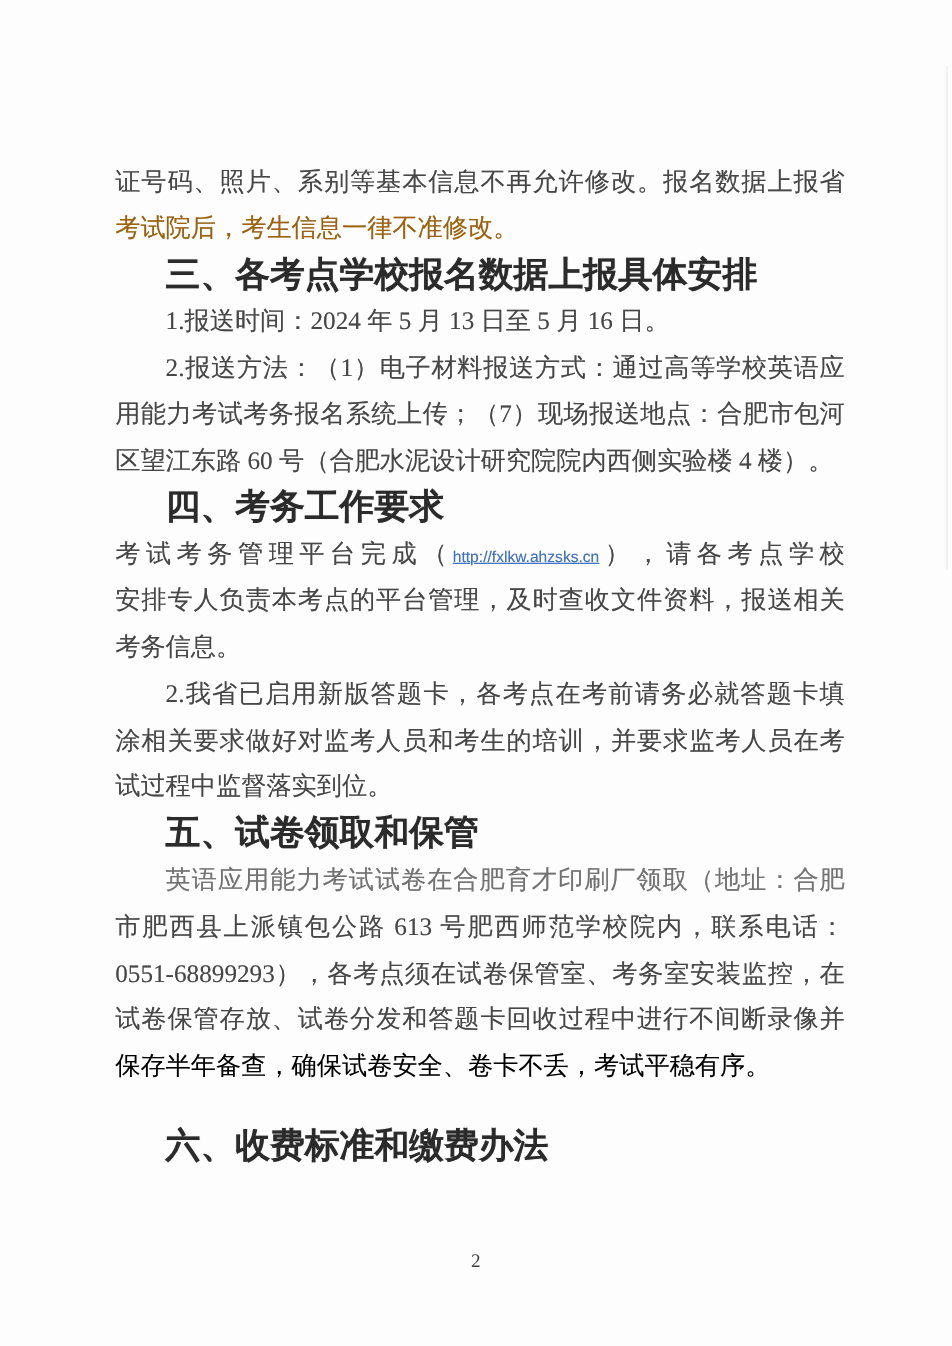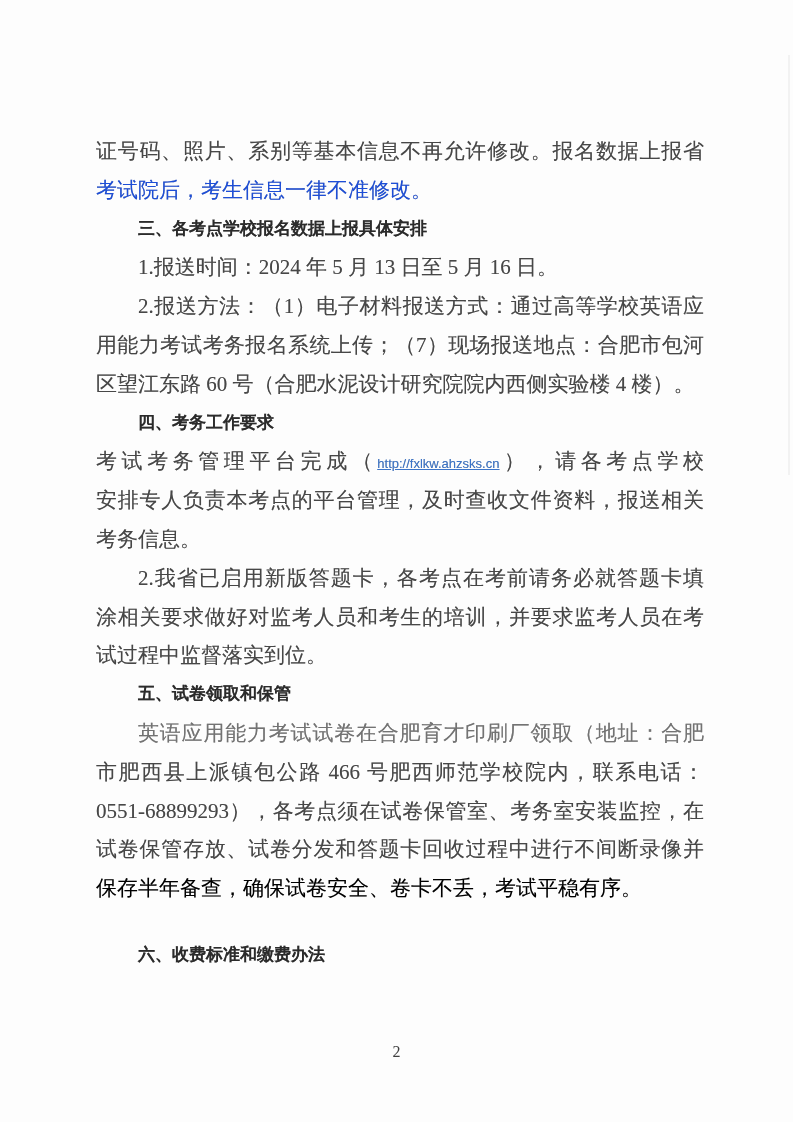--- a/index.html
+++ b/index.html
@@ -24,21 +24,21 @@
     text-align: justify;
     text-align-last: left;
     text-shadow: 0 0 0.5px rgba(80,80,80,0.45);
   }
   .line.fill { text-align-last: justify; }
   .line.indent { padding-left: 42px; }
   .line.heading {
     font-family: "Liberation Sans", "DejaVu Sans", sans-serif;
     font-weight: 700;
     color: #2b2b2b;
-    font-size: 17px;
+    font-size: 29px;
     text-shadow: 0 0 0.6px rgba(40,40,40,0.55);
   }
   .link {
     font-family: "Liberation Sans", "DejaVu Sans", sans-serif;
     font-size: 13px;
     text-decoration: underline;
     cursor: pointer;
   }
   .pagenum {
     position: absolute;
@@ -56,35 +56,35 @@
     background: #f2f2f2;
   }
 </style>
 </head>
 <body style="background: rgb(253, 253, 253);">
 
 <div class="scan-artifact"></div>
 
 <div class="doc">
     <div class="line fill" style="color: rgb(71, 71, 71);">证号码、照片、系别等基本信息不再允许修改。报名数据上报省</div>
-    <div class="line" style="color: #1d4ed8;">考试院后，考生信息一律不准修改。</div>
+    <div class="line" style="color: #a16207;">考试院后，考生信息一律不准修改。</div>
     <div class="line heading indent" style="color: rgb(43, 43, 43);">三、各考点学校报名数据上报具体安排</div>
     <div class="line indent" style="color: rgb(71, 71, 71);">1.报送时间：2024 年 5 月 13 日至 5 月 16 日。</div>
     <div class="line indent fill" style="color: rgb(71, 71, 71);">2.报送方法：（1）电子材料报送方式：通过高等学校英语应</div>
     <div class="line fill" style="color: rgb(71, 71, 71);">用能力考试考务报名系统上传；（7）现场报送地点：合肥市包河</div>
     <div class="line" style="color: rgb(71, 71, 71);">区望江东路 60 号（合肥水泥设计研究院院内西侧实验楼 4 楼）。</div>
     <div class="line heading indent" style="color: rgb(43, 43, 43);">四、考务工作要求</div>
     <div class="line fill" style="color: rgb(71, 71, 71);"><span>考试考务管理平台完成（</span><a class="link" style="color: rgb(59, 116, 201);">http://fxlkw.ahzsks.cn</a><span>），请各考点学校</span></div>
     <div class="line fill" style="color: rgb(71, 71, 71);">安排专人负责本考点的平台管理，及时查收文件资料，报送相关</div>
     <div class="line" style="color: rgb(71, 71, 71);">考务信息。</div>
     <div class="line indent fill" style="color: rgb(71, 71, 71);">2.我省已启用新版答题卡，各考点在考前请务必就答题卡填</div>
     <div class="line fill" style="color: rgb(71, 71, 71);">涂相关要求做好对监考人员和考生的培训，并要求监考人员在考</div>
     <div class="line" style="color: rgb(71, 71, 71);">试过程中监督落实到位。</div>
     <div class="line heading indent" style="color: rgb(43, 43, 43);">五、试卷领取和保管</div>
     <div class="line indent fill" style="color: #737373;">英语应用能力考试试卷在合肥育才印刷厂领取（地址：合肥</div>
-    <div class="line fill" style="color: rgb(71, 71, 71);">市肥西县上派镇包公路 466 号肥西师范学校院内，联系电话：</div>
+    <div class="line fill" style="color: rgb(71, 71, 71);">市肥西县上派镇包公路 613 号肥西师范学校院内，联系电话：</div>
     <div class="line fill" style="color: rgb(71, 71, 71);">0551-68899293），各考点须在试卷保管室、考务室安装监控，在</div>
     <div class="line fill" style="color: rgb(71, 71, 71);">试卷保管存放、试卷分发和答题卡回收过程中进行不间断录像并</div>
     <div class="line" style="color: #000000;">保存半年备查，确保试卷安全、卷卡不丢，考试平稳有序。</div>
     <div class="line heading indent" style="color: rgb(43, 43, 43); margin-top: 28px;">六、收费标准和缴费办法</div>
   </div>
 
 <div class="pagenum">2</div>
 
 </body></html>

